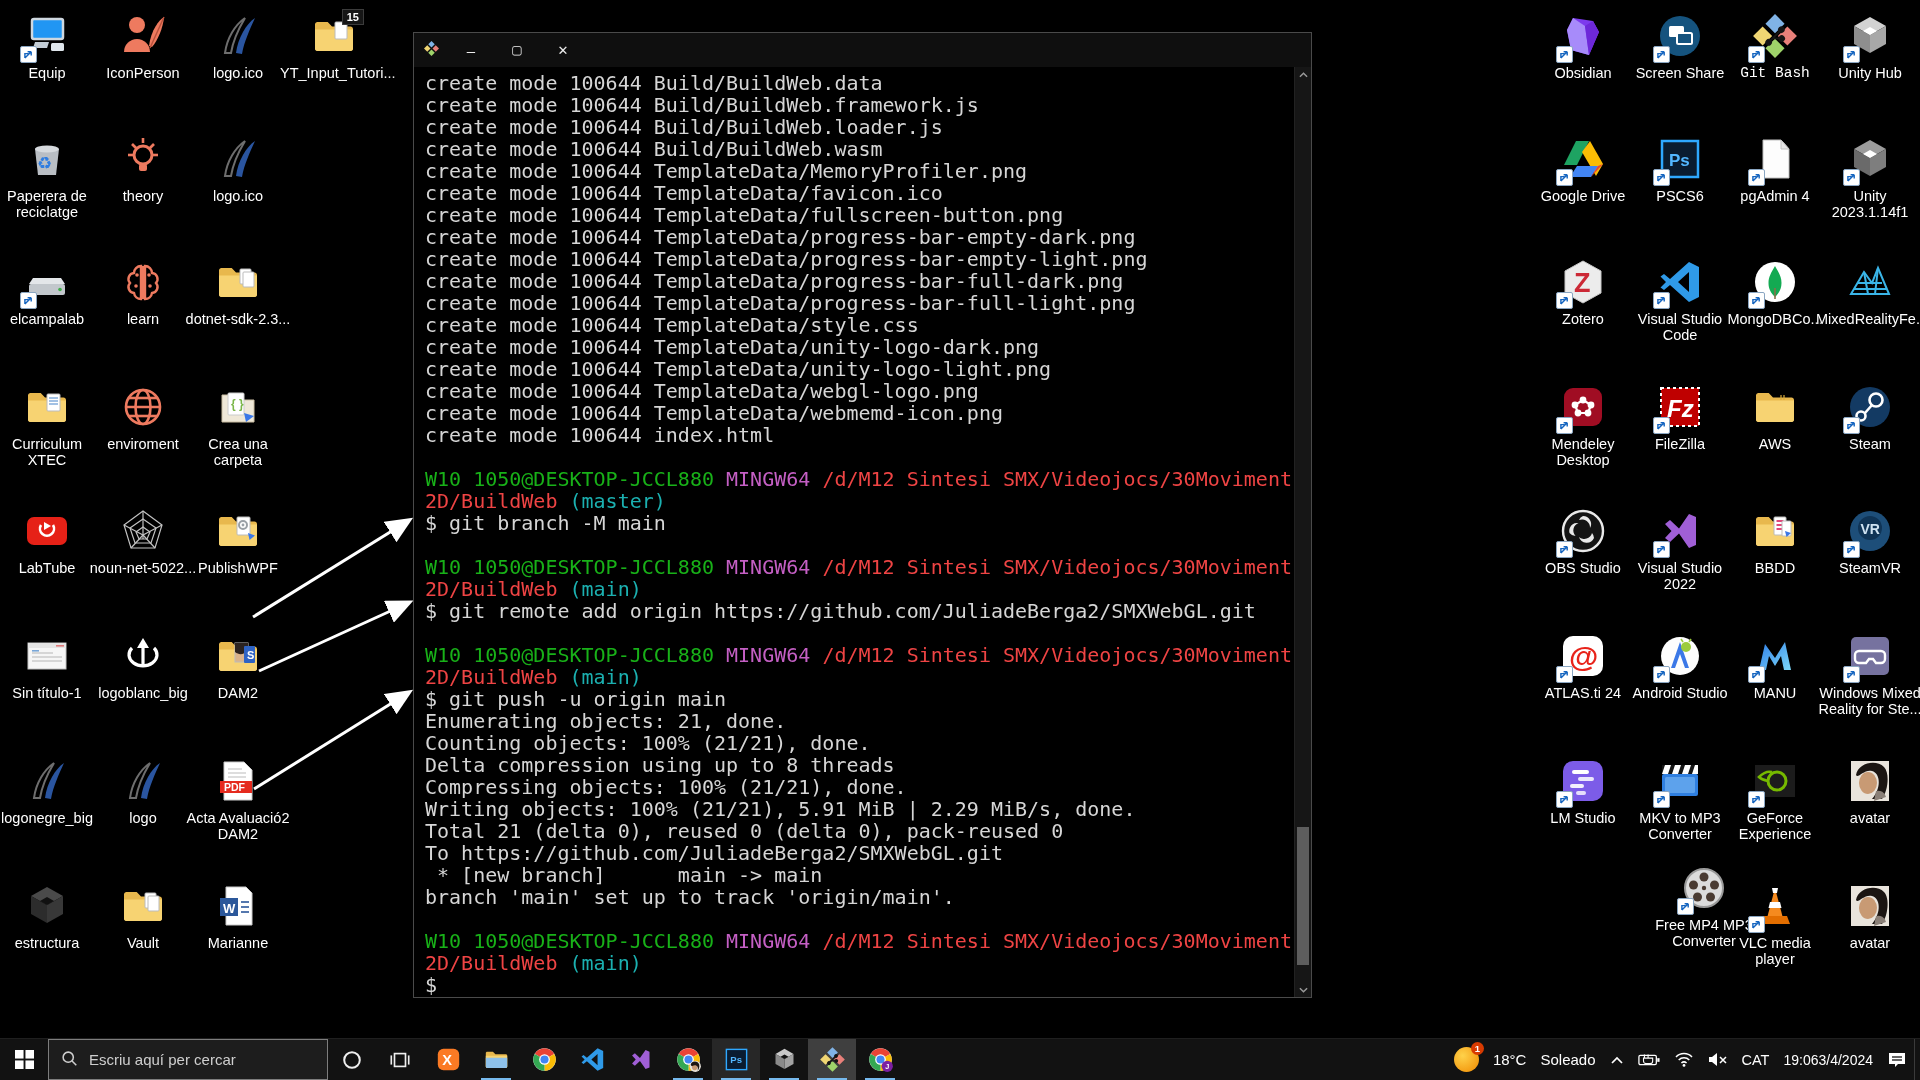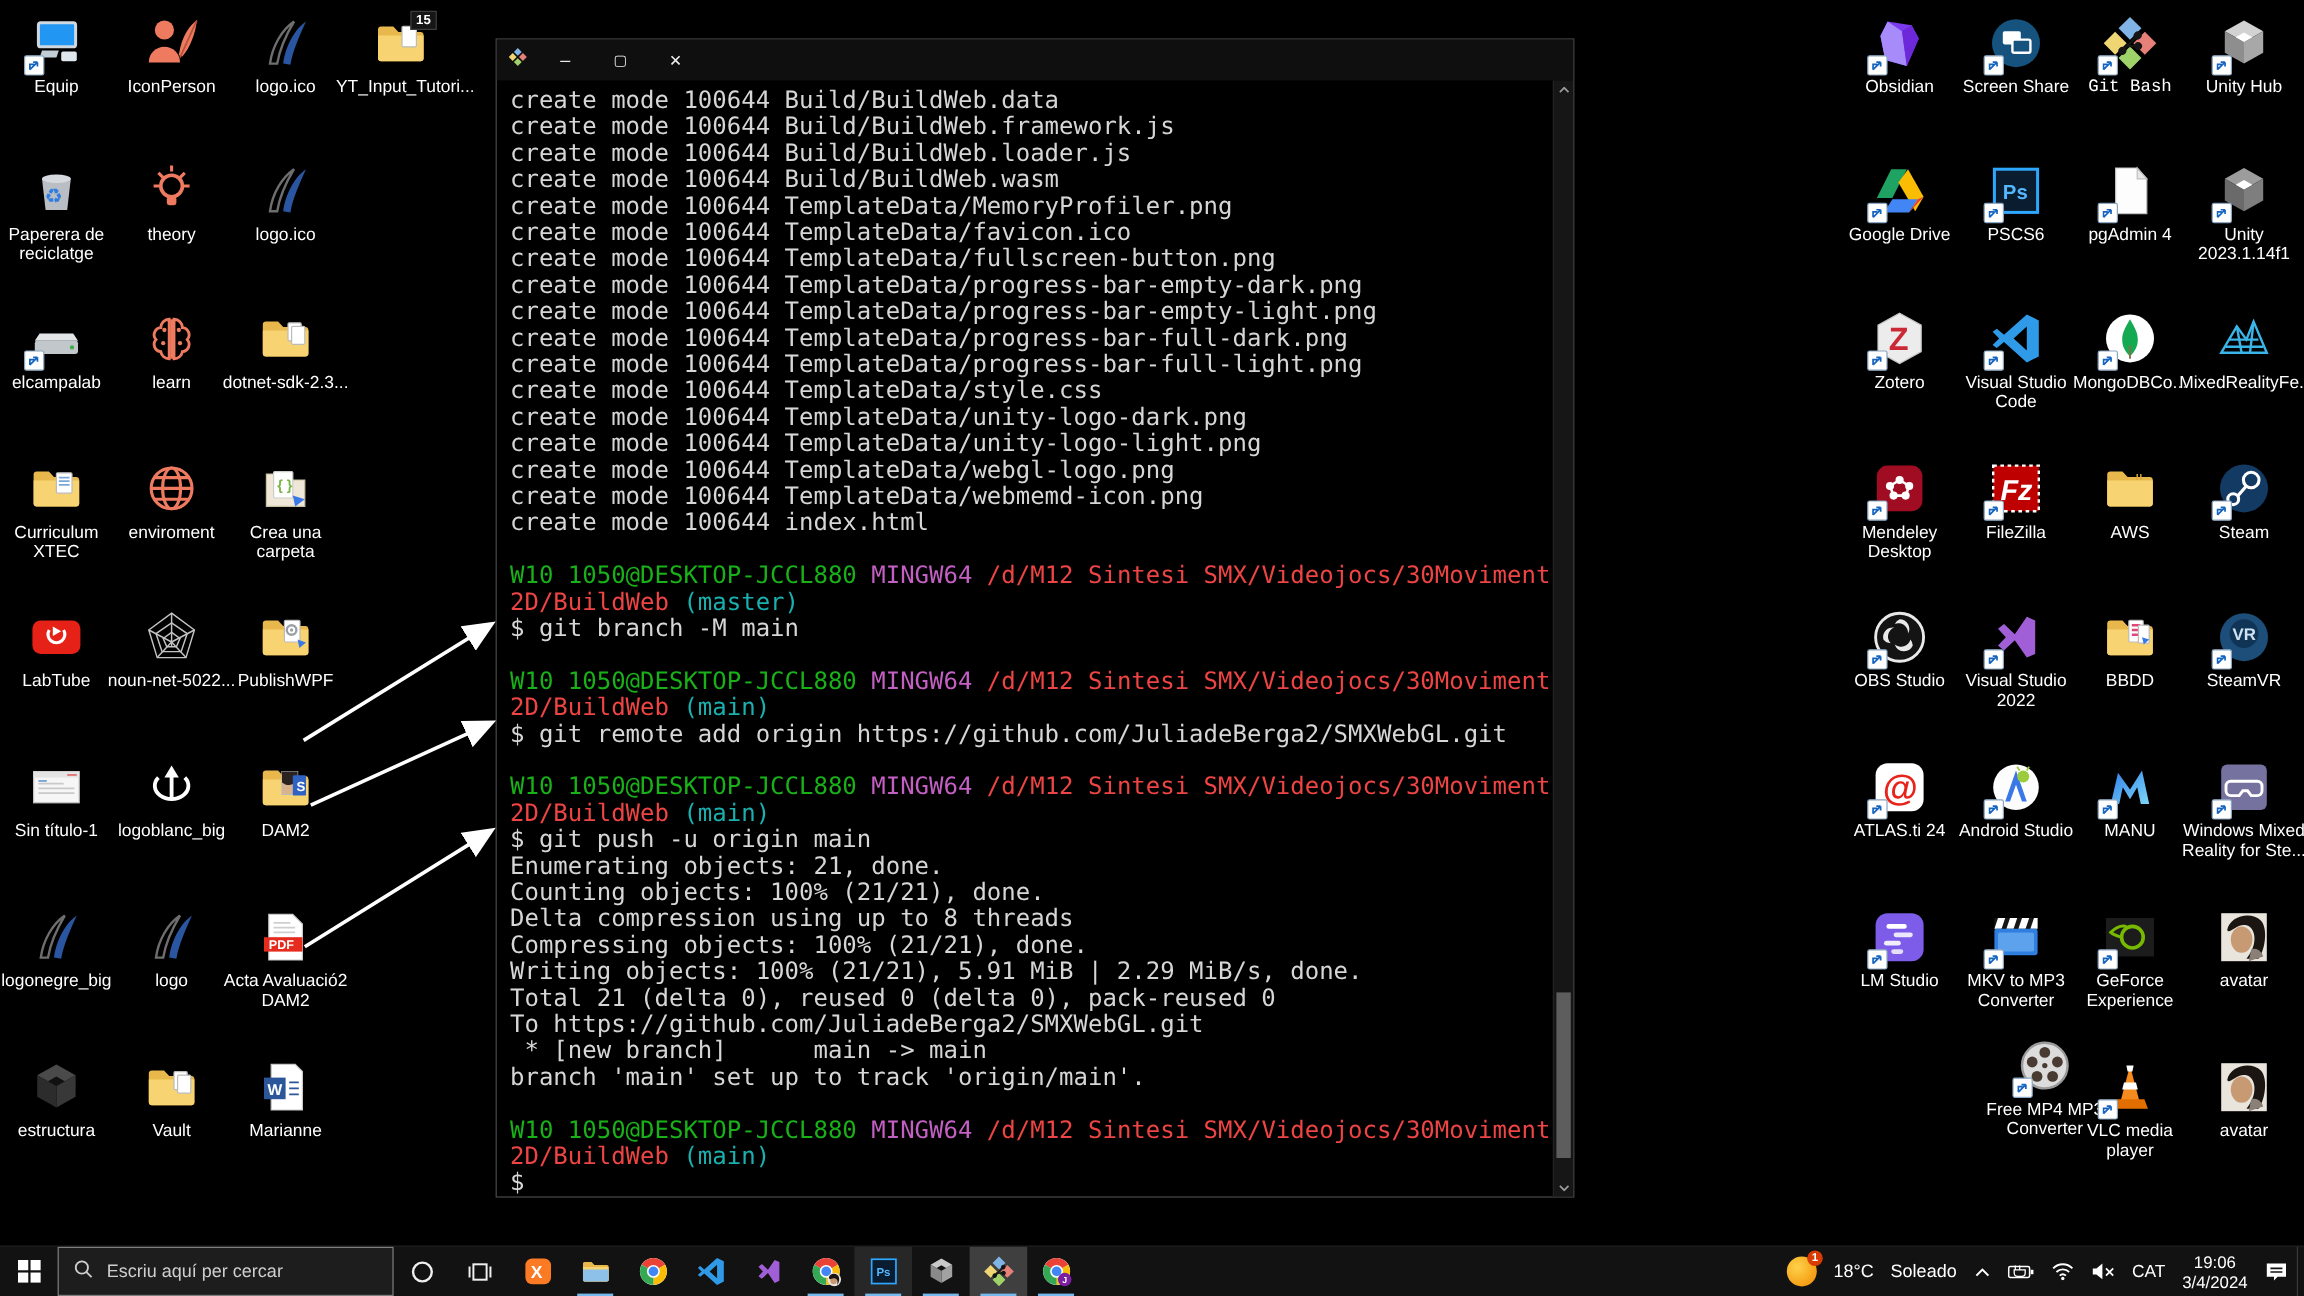--- a/index.html
+++ b/index.html
@@ -41,21 +41,21 @@
   .tb-btn{width:48px;display:flex;align-items:center;justify-content:center;position:relative;}
   .run::after{content:"";position:absolute;bottom:0;left:9px;right:9px;height:2.5px;background:#76b9ed;}
   .active-dim{background:#272727;}
   .active-bright{background:#3f3f3f;}
   .tray{margin-left:auto;display:flex;align-items:center;color:#fff;font-size:15px;}
   .tray>div{padding:0 7px;display:flex;align-items:center;height:100%;}
   .weather{position:relative;}
   .sun{width:25px;height:25px;border-radius:50%;background:radial-gradient(circle at 35% 35%,#ffd24a,#f08a00);}
   .nbadge{position:absolute;top:3px;right:2px;min-width:13px;height:13px;border-radius:7px;background:#d83b01;
           color:#fff;font-size:9.5px;font-weight:bold;display:flex;align-items:center;justify-content:center;}
-  .clock{flex-direction:column;justify-content:center;font-size:14px;line-height:16px;text-align:center;}
+  .clock{flex-direction:row;justify-content:center;font-size:14px;line-height:16px;text-align:center;}
   .showdesk{width:5px;border-left:1px solid #3a3a3a;}
 </style>
 </head>
 <body>
 
 <div class="desktop"></div>
 
 <svg class="arrows" id="arrowsvg" width="1920" height="1080">
   <defs>
     <marker id="ah" markerWidth="9" markerHeight="8" refX="7" refY="4" orient="auto">

